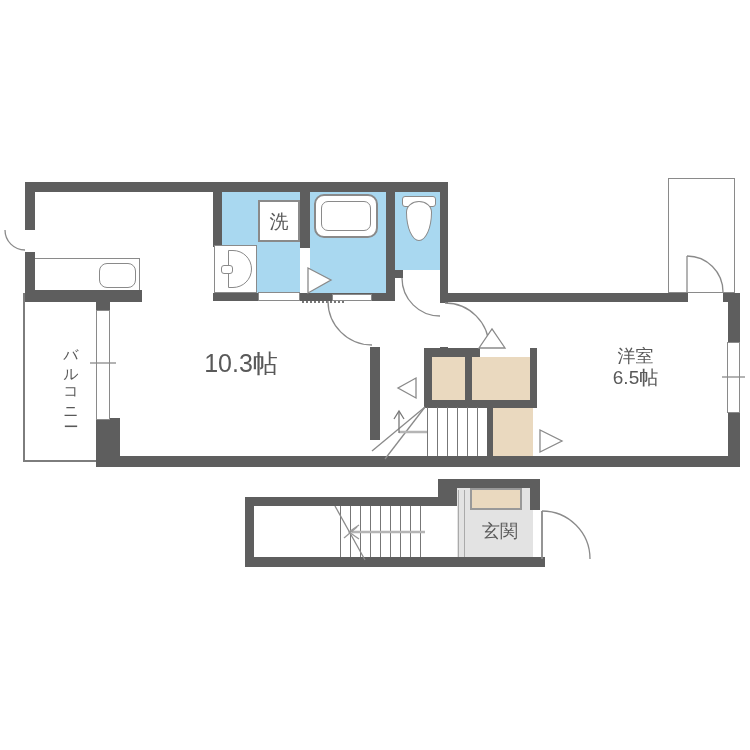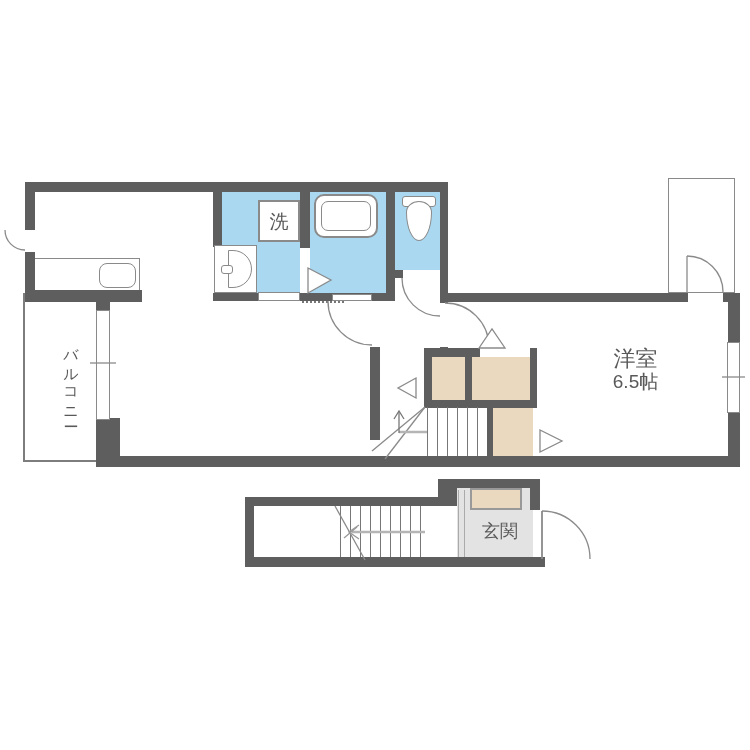--- a/index.html
+++ b/index.html
@@ -118,19 +118,20 @@
     <line x1="344" y1="538" x2="357" y2="527" stroke="#999"></line>
     <polygon points="308,268 308,293 331,280" fill="#fff"></polygon>
     <polygon points="416,378 416,398 398,388" fill="#fff"></polygon>
     <polygon points="479,348 505,348 492,329" fill="#fff"></polygon>
     <polygon points="540,430 540,452 562,441" fill="#fff"></polygon>
     <line x1="90" y1="363" x2="116" y2="363"></line>
     <line x1="722" y1="377" x2="745" y2="377"></line>
   </svg>
 
   <div class="label" style="left:152px;top:349px;width:178px;line-height:1.15;">
+    <div style="font-size:25px;">10.3帖</div>
   </div>
   <div class="label" style="left:553px;top:346px;width:165px;line-height:1.15;">
-    <div style="font-size:22px;">洋室</div>
+    <div style="font-size:18px;">洋室</div>
     <div style="font-size:19px;">6.5帖</div>
   </div>
 
 </div>
 
 </body></html>

